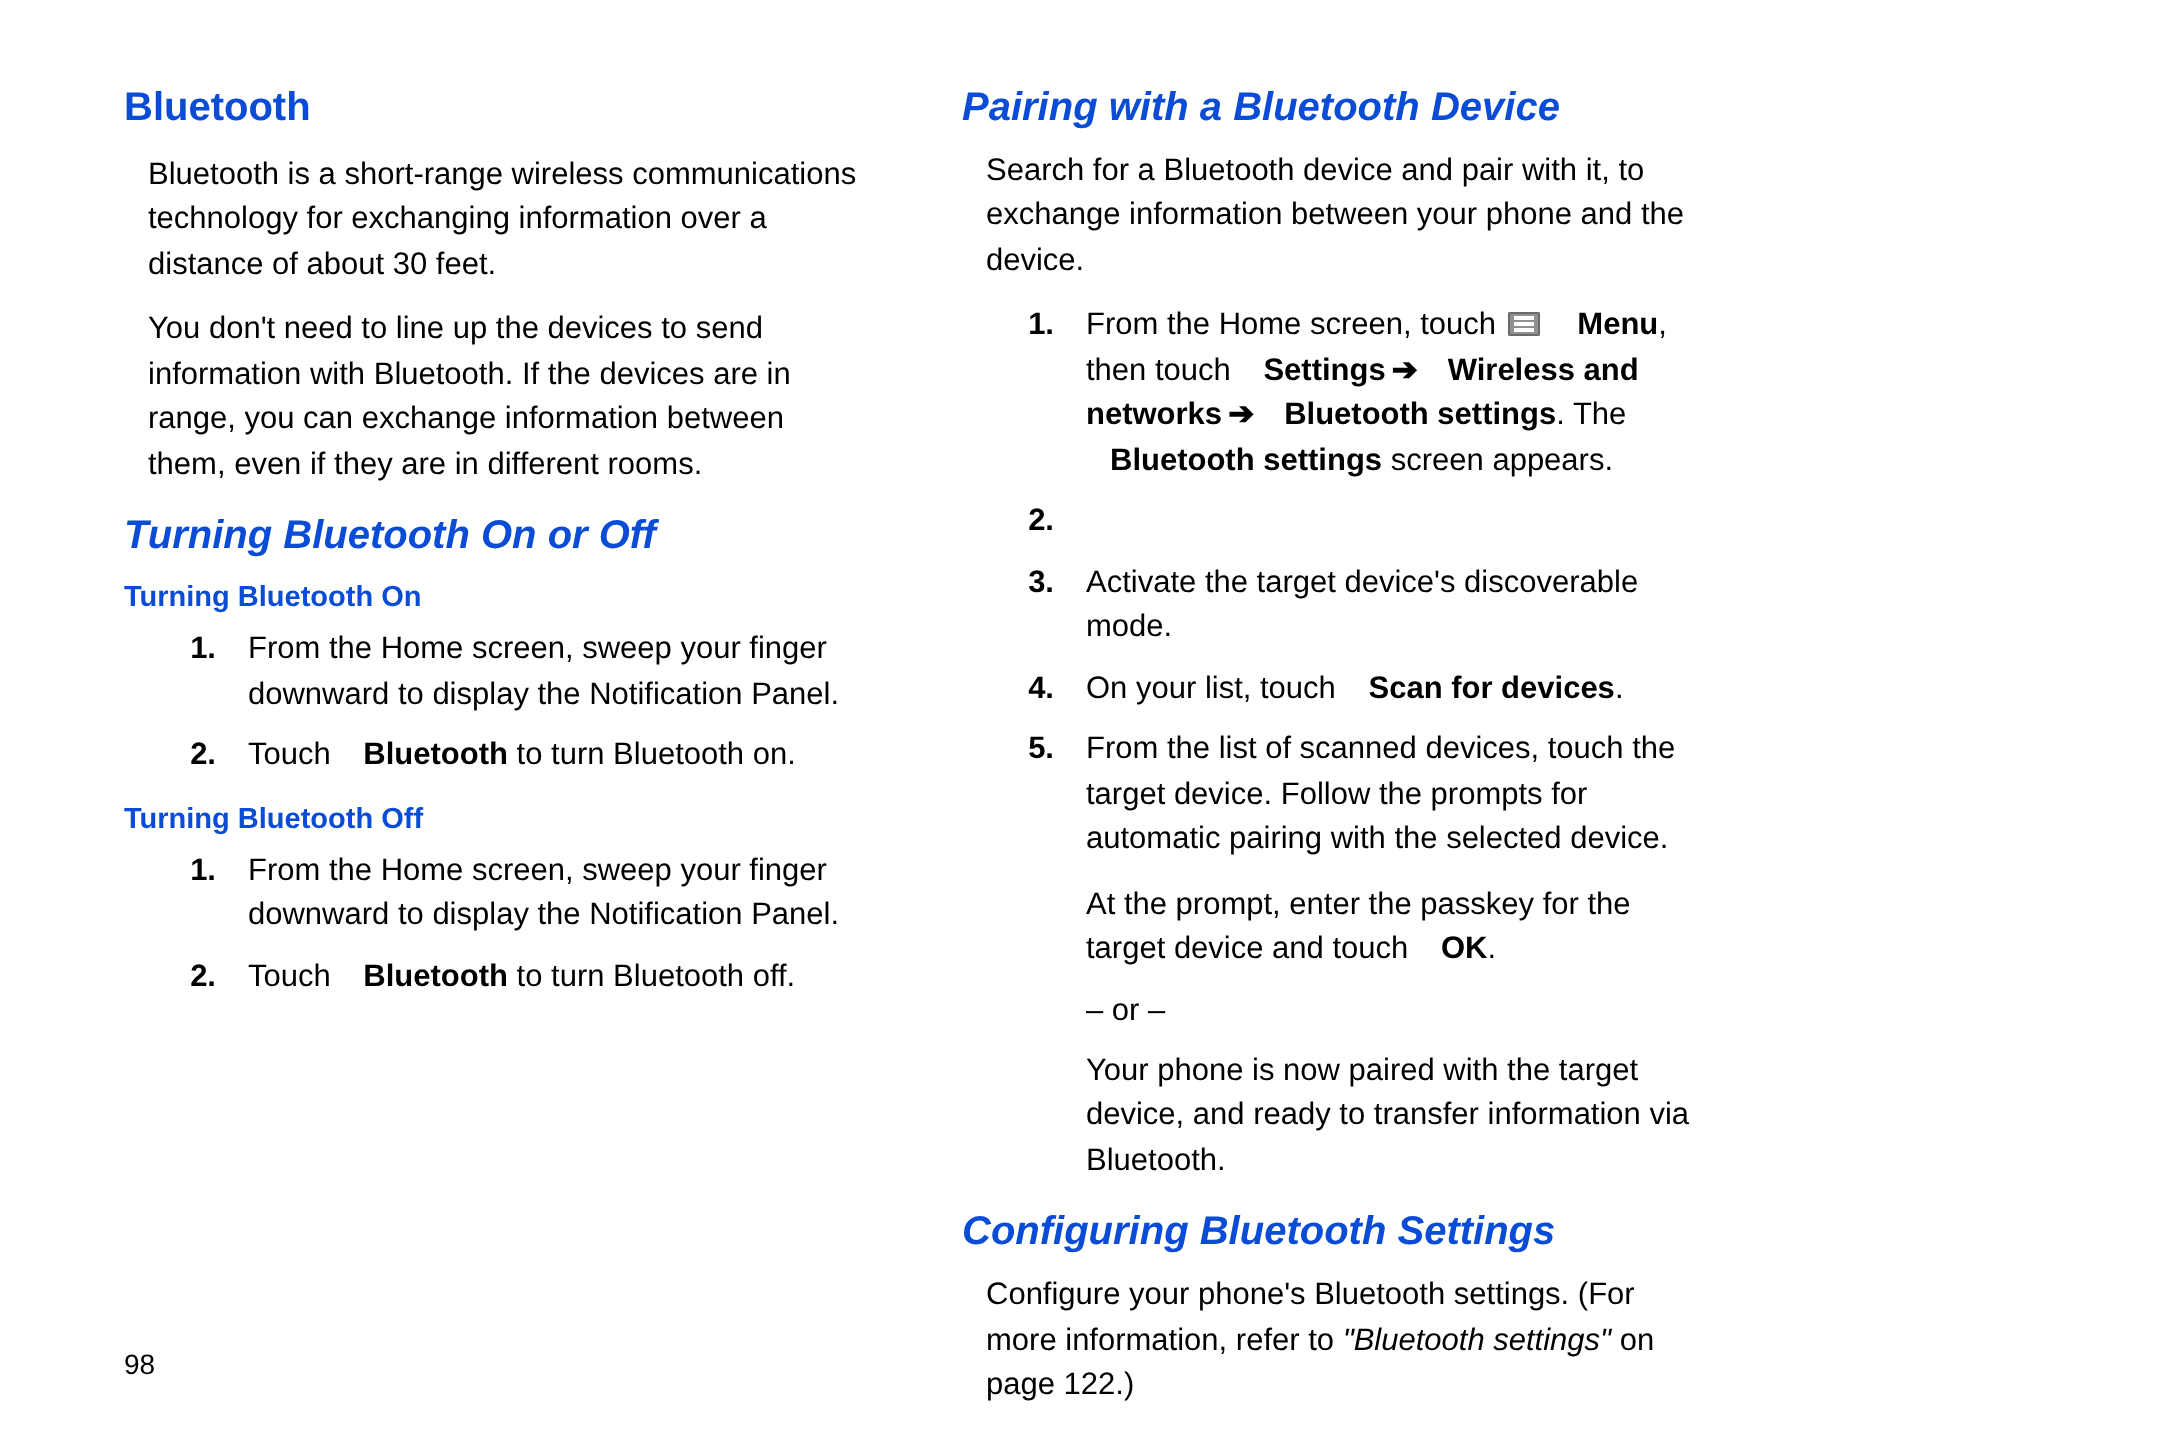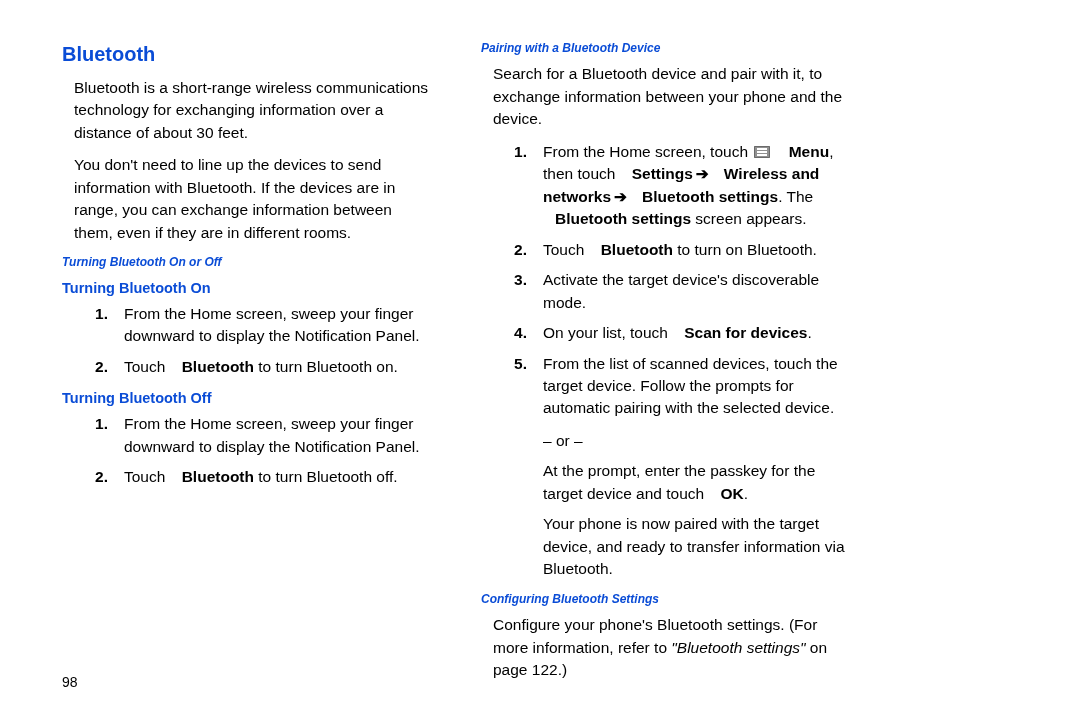--- a/index.html
+++ b/index.html
@@ -29,21 +29,21 @@
     color: #0a4cd6;
     font-family: Arial, Helvetica, sans-serif;
     font-weight: 900;
     font-size: 20px;
     margin: 0 0 8px 0;
   }
   .h2 {
     color: #0a4cd6;
     font-style: italic;
     font-weight: 900;
-    font-size: 12px;
+    font-size: 20px;
     margin: 10px 0 6px 0;
   }
   .h3 {
     color: #0a4cd6;
     font-weight: 900;
     font-size: 14.5px;
     margin: 6px 0 4px 0;
   }
   p {
     margin: 0 0 10px 0;
@@ -157,44 +157,41 @@
     <ol class="steps">
       <li>
         <span class="stepnum">1.</span>
         <span class="stepbody">
           <span>From the Home screen, touch </span><span class="menu-icon"></span>
           <span class="bold">Menu</span><span>, then touch </span><span class="bold">Settings</span><span class="arrow">➔</span><span class="bold">Wireless and networks</span><span class="arrow">➔</span><span class="bold">Bluetooth settings</span><span>. The </span><span class="bold">Bluetooth settings</span><span> screen appears.</span>
         </span>
       </li>
       <li>
         <span class="stepnum">2.</span>
-        <span class="stepbody">
-          <span>Touch </span><span class="bold">Bluetooth</span><span> to turn on Bluetooth.</span>
-        </span>
       </li>
       <li>
         <span class="stepnum">3.</span>
         <span class="stepbody">Activate the target device's discoverable mode.</span>
       </li>
       <li>
         <span class="stepnum">4.</span>
         <span class="stepbody">
           <span>On your list, touch </span><span class="bold">Scan for devices</span><span>.</span>
         </span>
       </li>
       <li>
         <span class="stepnum">5.</span>
         <span class="stepbody">From the list of scanned devices, touch the target device. Follow the prompts for automatic pairing with the selected device.</span>
       </li>
     </ol>
 
-    <p class="continuation">– or –</p>
     <p class="continuation">
       <span>At the prompt, enter the passkey for the target device and touch </span><span class="bold">OK</span><span>.</span>
     </p>
+    <p class="continuation">– or –</p>
     <p class="continuation">Your phone is now paired with the target device, and ready to transfer information via Bluetooth.</p>
 
     <div class="h2">Configuring Bluetooth Settings</div>
     <p class="indent">
       <span>Configure your phone's Bluetooth settings. (For more information, refer to </span><span class="quoted-link">"Bluetooth settings"</span><span> on page 122.)</span>
     </p>
   </div>
 
   <div class="pagenum">98</div>
 </div>

